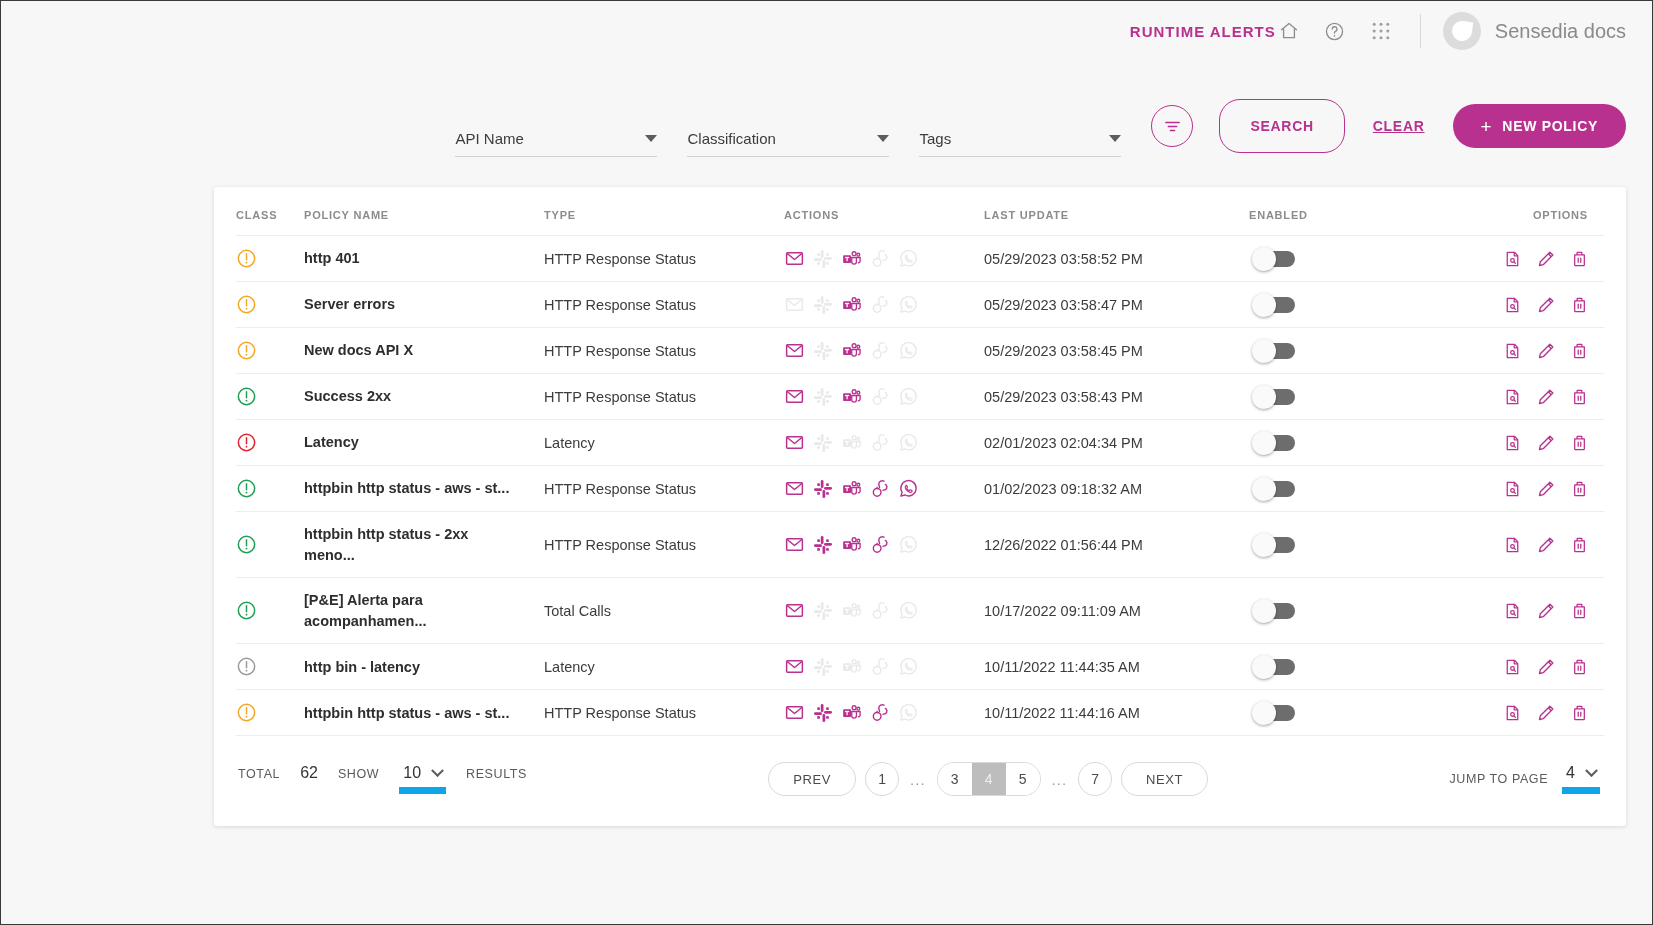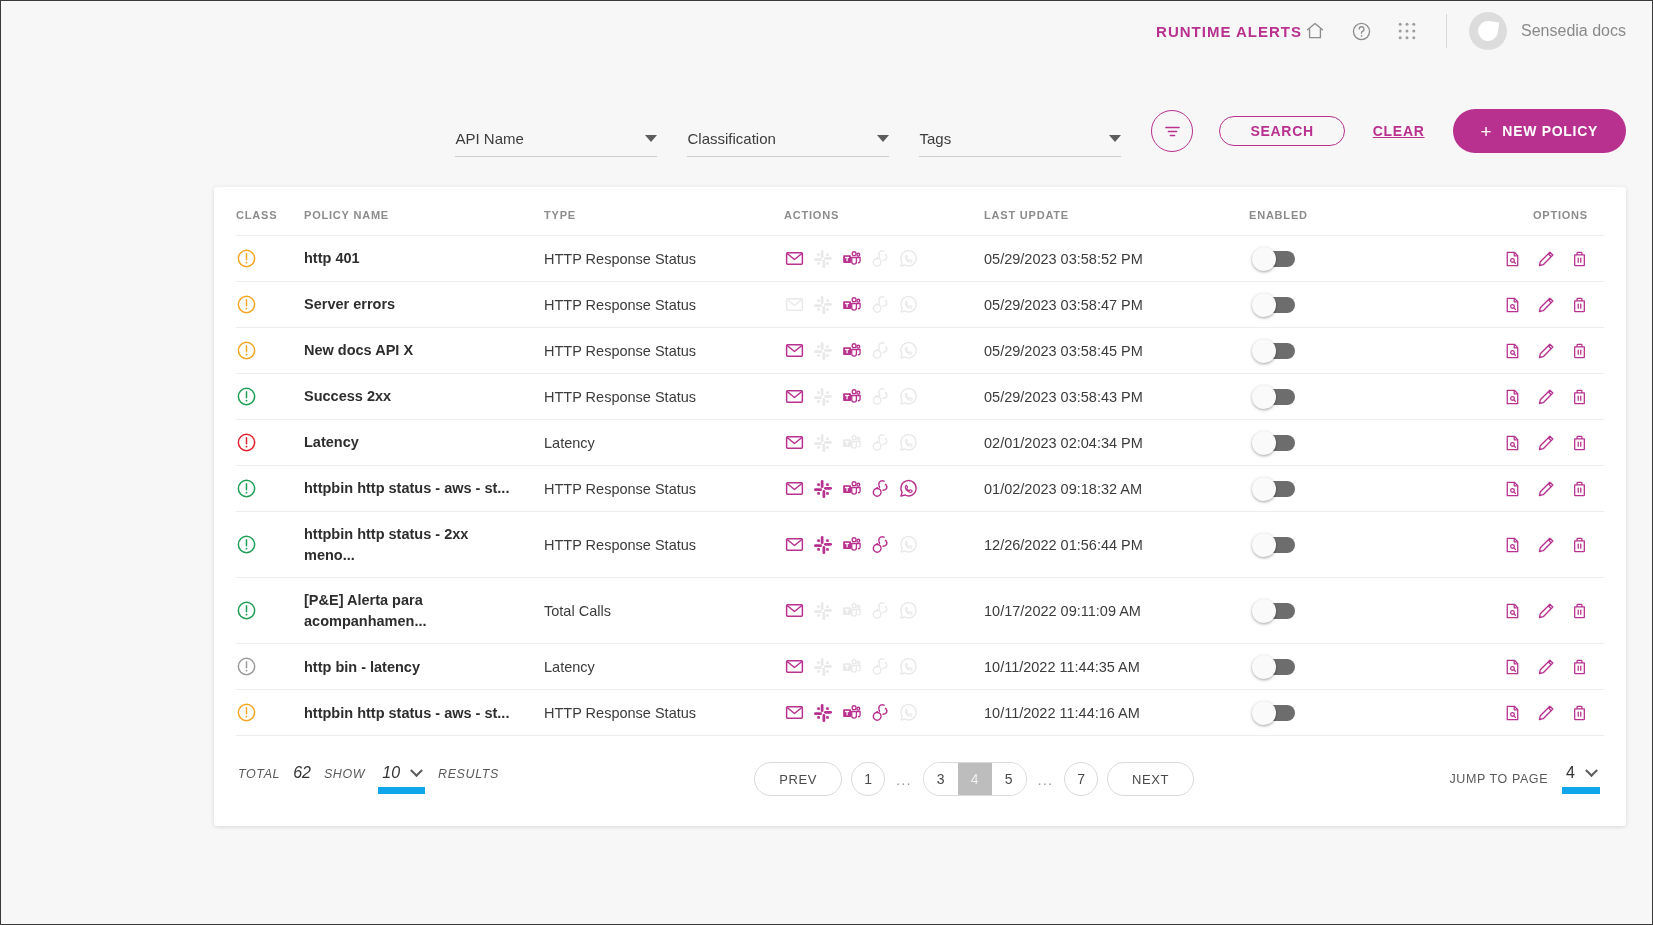--- a/index.html
+++ b/index.html
@@ -45,21 +45,21 @@
     width: 38px; height: 38px; border-radius: 50%;
     background: #dcdcdc;
     display: flex; align-items: center; justify-content: center;
     position: relative;
   }
   .avatar .leaf {
     width: 20px; height: 20px; border-radius: 50% 0 50% 50%;
     background: #ffffff;
     transform: rotate(8deg);
   }
-  .account-name { font-size: 16px; color: #8a8a8a; }
+  .account-name { font-size: 20px; color: #8a8a8a; }
 
   
   .filterbar {
     display: flex; align-items: flex-end;
     padding: 38px 26px 0 148px;
     height: 96px; flex: 0 0 96px;
   }
   .select-field {
     width: 202px; margin-right: 30px;
     border-bottom: 1px solid #cfcfcf;
@@ -75,21 +75,21 @@
   }
   .filter-spacer { flex: 1 1 auto; }
   .actions-right { display: flex; align-items: center; gap: 0; padding-bottom: 4px; }
   .icon-btn-round {
     width: 42px; height: 42px; border-radius: 50%;
     border: 1.5px solid #b8318f; background: transparent;
     display: flex; align-items: center; justify-content: center;
     cursor: pointer; margin-right: 26px;
   }
   .btn-outline {
-    height: 30px; padding: 0 30px; border-radius: 21px;
+    height: 54px; padding: 0 30px; border-radius: 21px;
     border: 1.5px solid #b8318f; background: transparent;
     color: #b8318f; font-size: 14px; font-weight: bold; letter-spacing: .7px;
     cursor: pointer; display: flex; align-items: center;
     font-family: "Liberation Sans", sans-serif;
   }
   .btn-text {
     height: 42px; padding: 0 28px; background: transparent; border: none;
     color: #b8318f; font-size: 14px; font-weight: bold; letter-spacing: .7px;
     cursor: pointer; font-family: "Liberation Sans", sans-serif; text-decoration: underline;
   }
@@ -154,21 +154,21 @@
   
   .opts { display: flex; align-items: center; justify-content: flex-end; gap: 16px; padding-right: 16px; }
   .opts svg { display: block; cursor: pointer; }
 
   
   .footer {
     display: flex; align-items: center;
     padding: 26px 0 30px 0;
     border-top: 1px solid #ededed;
   }
-  .foot-left { display: flex; align-items: baseline; gap: 13px; padding-left: 2px; font-style: italic; }
+  .foot-left { display: flex; align-items: baseline; gap: 20px; padding-left: 2px; }
   .foot-lbl { font-size: 12.5px; letter-spacing: .6px; color: #5a5a5a; text-transform: uppercase; }
   .foot-num { font-size: 16px; color: #333; }
   .mini-select {
     display: flex; align-items: center; gap: 12px;
     border-bottom: 7px solid #0ea5e9; padding: 0 4px 5px 4px; cursor: pointer;
   }
   .mini-select .v { font-size: 16px; color: #333; }
   .chev {
     width: 9px; height: 9px; border-right: 2px solid #5c5c5c; border-bottom: 2px solid #5c5c5c;
     transform: rotate(45deg) translate(-2px,-2px);

